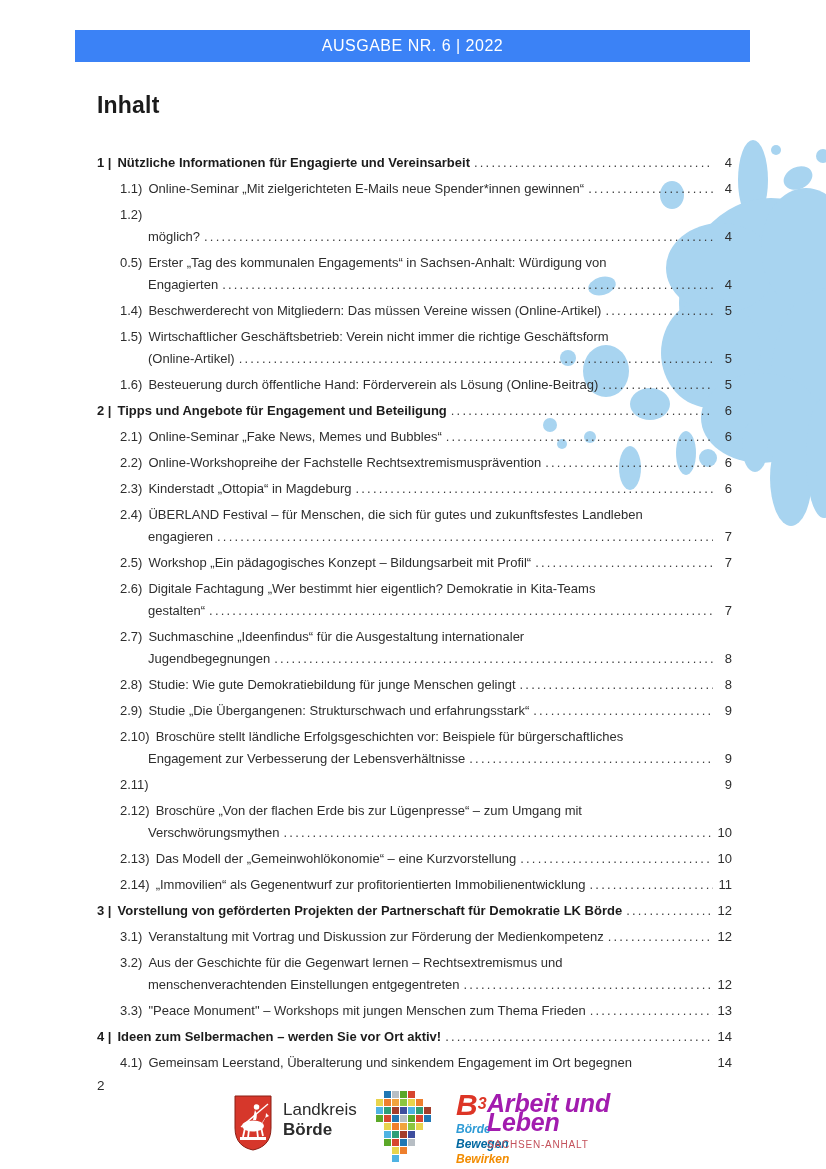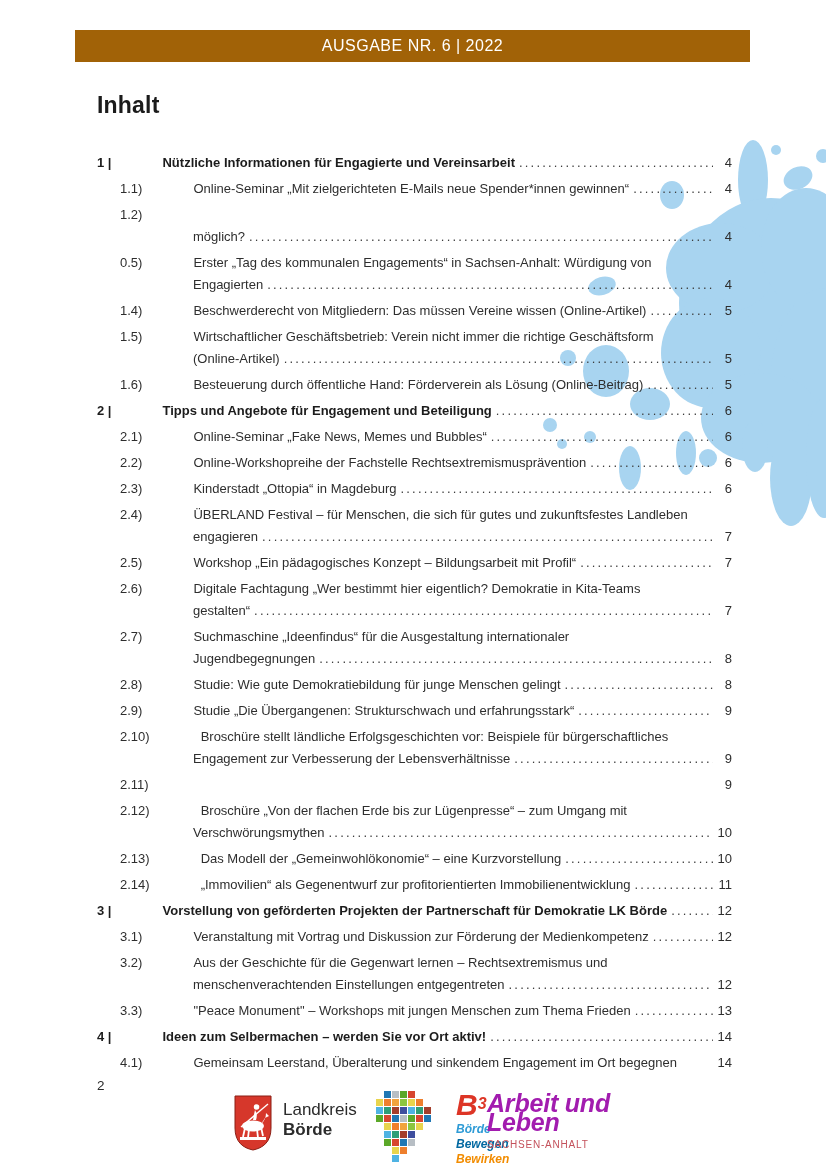--- a/index.html
+++ b/index.html
@@ -4,40 +4,40 @@
 <style>
   html,body{margin:0;padding:0;}
   body{
     width:826px;height:1169px;position:relative;overflow:hidden;
     background:#ffffff;color:#2e2e2e;
     font-family:"Liberation Sans", sans-serif;
   }
   
   .issue-bar{
     position:absolute;left:75px;top:30px;width:675px;height:32px;
-    background:#a16207;color:#ffffff;
+    background:#3b82f6;color:#ffffff;
     display:flex;align-items:center;justify-content:center;
     font-size:16px;letter-spacing:.5px;
   }
   
   .splash{position:absolute;left:526px;top:128px;width:300px;height:460px;z-index:0;}
   
   .page-title{
     position:absolute;left:97px;top:92px;z-index:2;
     font-size:23px;font-weight:700;color:#1b1b1b;letter-spacing:.2px;
   }
   
   .toc{position:absolute;left:97px;top:152px;width:635px;z-index:2;font-size:13px;}
   .toc-entry{margin-bottom:4px;}
   .toc-entry.l2{padding-left:23px;}
   .toc-line{display:flex;align-items:baseline;line-height:22px;white-space:nowrap;}
   .toc-line.cont{padding-left:28px;}
   .toc-entry.l1 .num,.toc-entry.l1 .txt{font-weight:700;color:#1c1c1c;}
   .num{margin-right:6px;flex:0 0 auto;}
-  .txt{flex:0 1 auto;overflow:hidden;margin-left:45px;}
+  .txt{flex:0 1 auto;overflow:hidden;}
   .leader{flex:1 1 6px;min-width:6px;overflow:hidden;white-space:nowrap;margin:0 3px 0 4px;font-weight:400;}
   .leader::after{
     content:"......................................................................................................................................";
     letter-spacing:2.2px;color:#3d3d3d;font-size:13px;
   }
   .leader.nodots::after{content:"";}
   .pg{flex:0 0 auto;min-width:16px;text-align:right;font-weight:400;color:#2e2e2e;}
   
   .page-number{position:absolute;left:97px;top:1078px;font-size:13.5px;z-index:2;color:#2a2a2a;}
   .logo{position:absolute;z-index:2;display:flex;align-items:flex-start;justify-content:space-between;}

